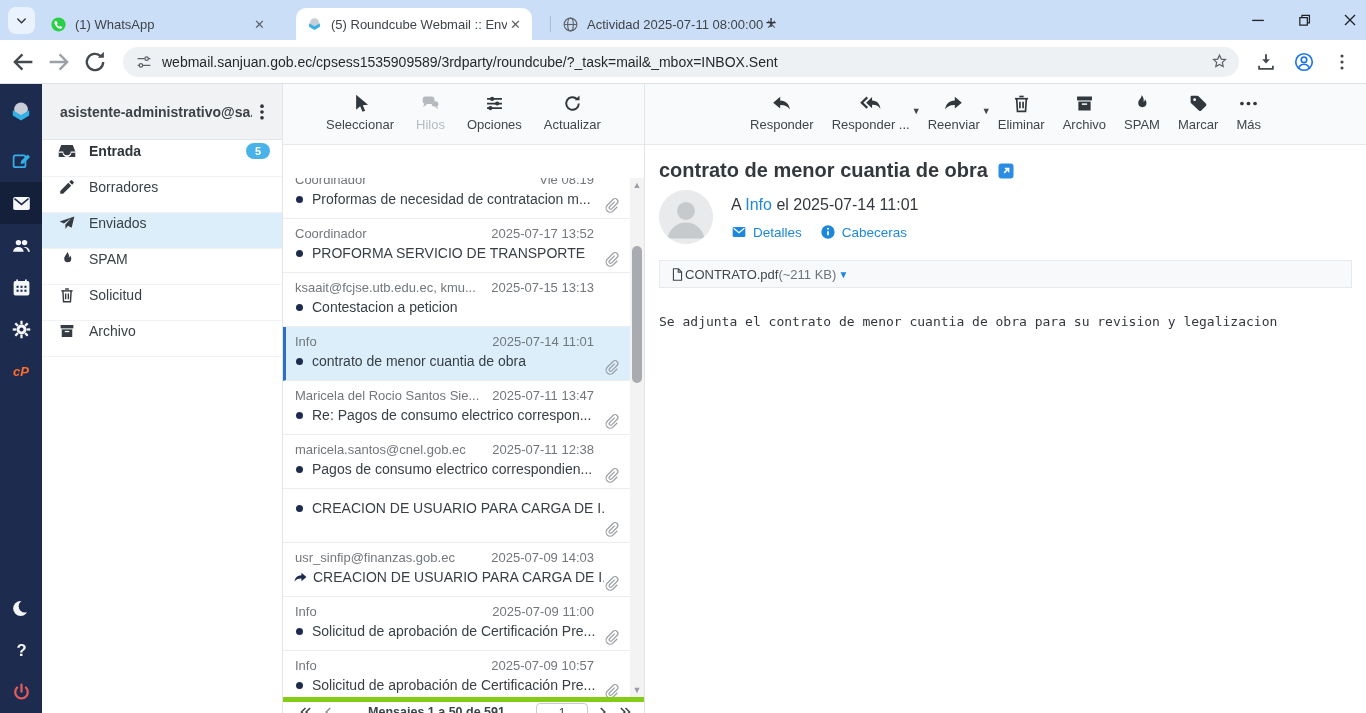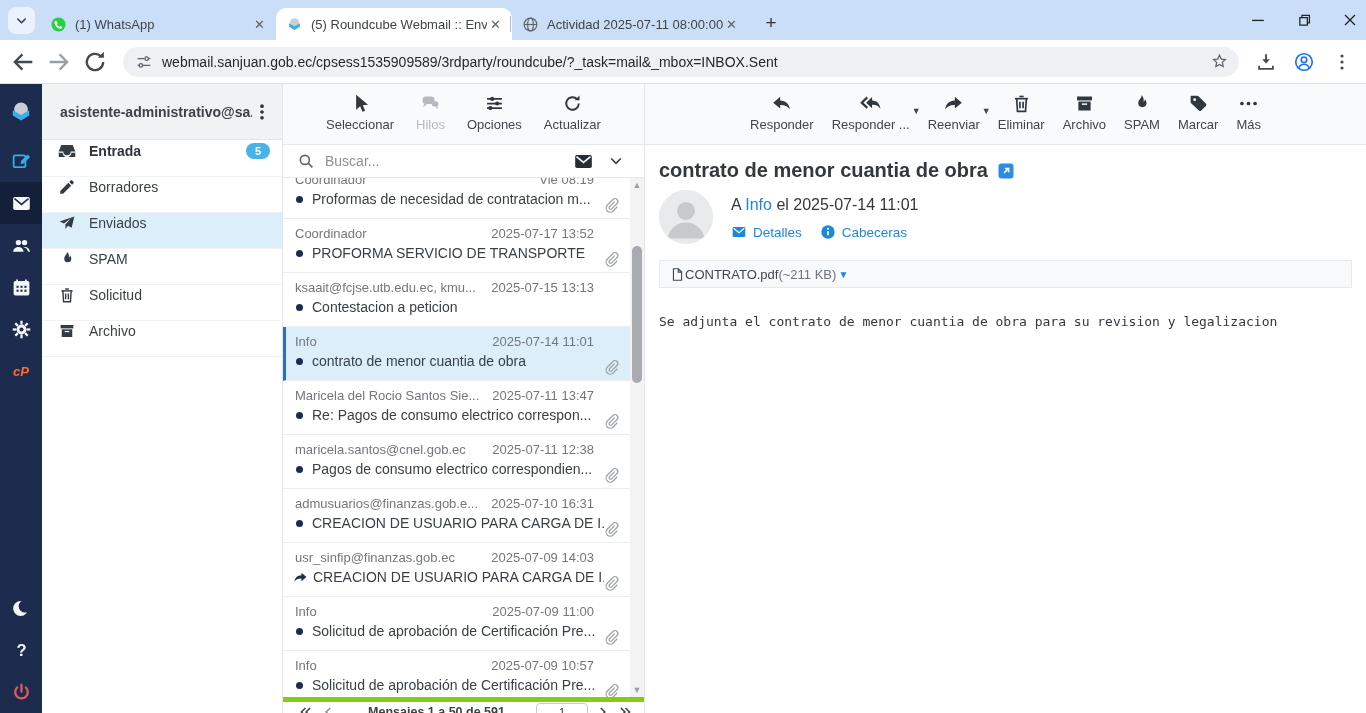--- a/index.html
+++ b/index.html
@@ -4,21 +4,21 @@
 <style>
   * { margin:0; padding:0; box-sizing:border-box; }
   html,body { background:#fff; }
   .screen { position:relative; width:1366px; height:713px; overflow:hidden;
             font-family:"Liberation Sans", sans-serif; background:#fff; }
 
   
   .tabstrip { position:absolute; left:0; top:0; width:100%; height:40px; background:#cbdef7; }
   .tab-search { position:absolute; left:8px; top:7px; width:27px; height:27px; border-radius:8px;
                 background:#eaf2fd; display:flex; align-items:center; justify-content:center; color:#30343a; }
-  .tabs { position:absolute; left:40px; top:8px; display:flex; height:32px; }
+  .tabs { position:absolute; left:40px; top:8px; display:flex; height:32px;gap:20px; }
   .tab { width:236px; height:32px; display:flex; align-items:center; padding:0 8px 0 10px;
          color:#3f4449; font-size:13px; border-radius:10px 10px 0 0; position:relative; }
   .tab.active { background:#fff; }
   .tab .favicon { width:17px; height:17px; margin-right:8px; flex:0 0 auto; }
   .tab .t-title { flex:1; white-space:nowrap; overflow:hidden; }
   .tab .t-close { width:17px; height:17px; display:flex; align-items:center; justify-content:center;
                   color:#5f6368; font-size:13px; border-radius:50%; flex:0 0 auto; }
   .tab:not(.active):not(:first-child)::before { content:""; position:absolute; left:-2px; top:8px; height:16px;
                   border-left:1px solid #a8bdd9; }
   .newtab { position:absolute; left:758px; top:10px; width:26px; height:26px; border-radius:50%;
@@ -505,42 +505,20 @@
           <div class="tb-btn">
             <span class="icon ">
               <svg viewBox="0 0 24 24">
                 <path d="M19.2 12a7.2 7.2 0 11-2.1-5.1" stroke="currentColor" stroke-width="2.2" fill="none"></path>
                 <path d="M20 2.8v5.4h-5.4z" fill="currentColor"></path>
               </svg>
             </span>
             <span>Actualizar</span>
           </div>
         </div>
-      <div class="search-row">
-        <span class="s-icon">
-            <svg viewBox="0 0 24 24">
-              <g fill="none" stroke="currentColor" stroke-width="2.2">
-                <circle cx="10.5" cy="10.5" r="6"></circle>
-                <path d="M15 15l5.5 5.5"></path>
-              </g>
-            </svg>
-          </span>
-        <input class="search-input" placeholder="Buscar..." style="">
-        <span class="m-icon">
-            <svg viewBox="0 0 24 24">
-              <rect x="2.5" y="4.5" width="19" height="15" rx="2" fill="currentColor"></rect>
-              <path d="M4 6.5l8 6.5 8-6.5" stroke="#fff" stroke-width="1.8" fill="none"></path>
-            </svg>
-          </span>
-        <span class="c-icon">
-            <svg viewBox="0 0 24 24">
-              <path d="M5.5 9l6.5 6.5L18.5 9" stroke="currentColor" stroke-width="2.6" fill="none" stroke-linecap="round"></path>
-            </svg>
-          </span>
-      </div>
       <div class="messages" id="messages">
           <div class="msg-row clipped">
             <div class="line1">
               <span class="m-sender">Coordinador</span>
               <span class="m-date">Vie 08:19</span>
             </div>
             <div class="line2">
               <span class="dot"></span>
               <span class="m-subject">Proformas de necesidad de contratacion m...</span>
             </div>
@@ -614,24 +592,20 @@
               <span class="dot"></span>
               <span class="m-subject">Pagos de consumo electrico correspondien...</span>
             </div>
             <span class="clip-icon">
               <svg viewBox="0 0 24 24">
                 <path d="M16.5 6.5l-7.3 7.3a2.1 2.1 0 003 3l7.6-7.6a4 4 0 00-5.7-5.7L6 11.6a5.8 5.8 0 008.2 8.2l6-6" stroke="currentColor" stroke-width="1.7" fill="none"></path>
               </svg>
             </span>
           </div>
           <div class="msg-row">
-            <div class="line1">
-              <span class="m-sender">admusuarios@finanzas.gob.e...</span>
-              <span class="m-date">2025-07-10 16:31</span>
-            </div>
             <div class="line2">
               <span class="dot"></span>
               <span class="m-subject">CREACION DE USUARIO PARA CARGA DE I...</span>
             </div>
             <span class="clip-icon">
               <svg viewBox="0 0 24 24">
                 <path d="M16.5 6.5l-7.3 7.3a2.1 2.1 0 003 3l7.6-7.6a4 4 0 00-5.7-5.7L6 11.6a5.8 5.8 0 008.2 8.2l6-6" stroke="currentColor" stroke-width="1.7" fill="none"></path>
               </svg>
             </span>
           </div>

